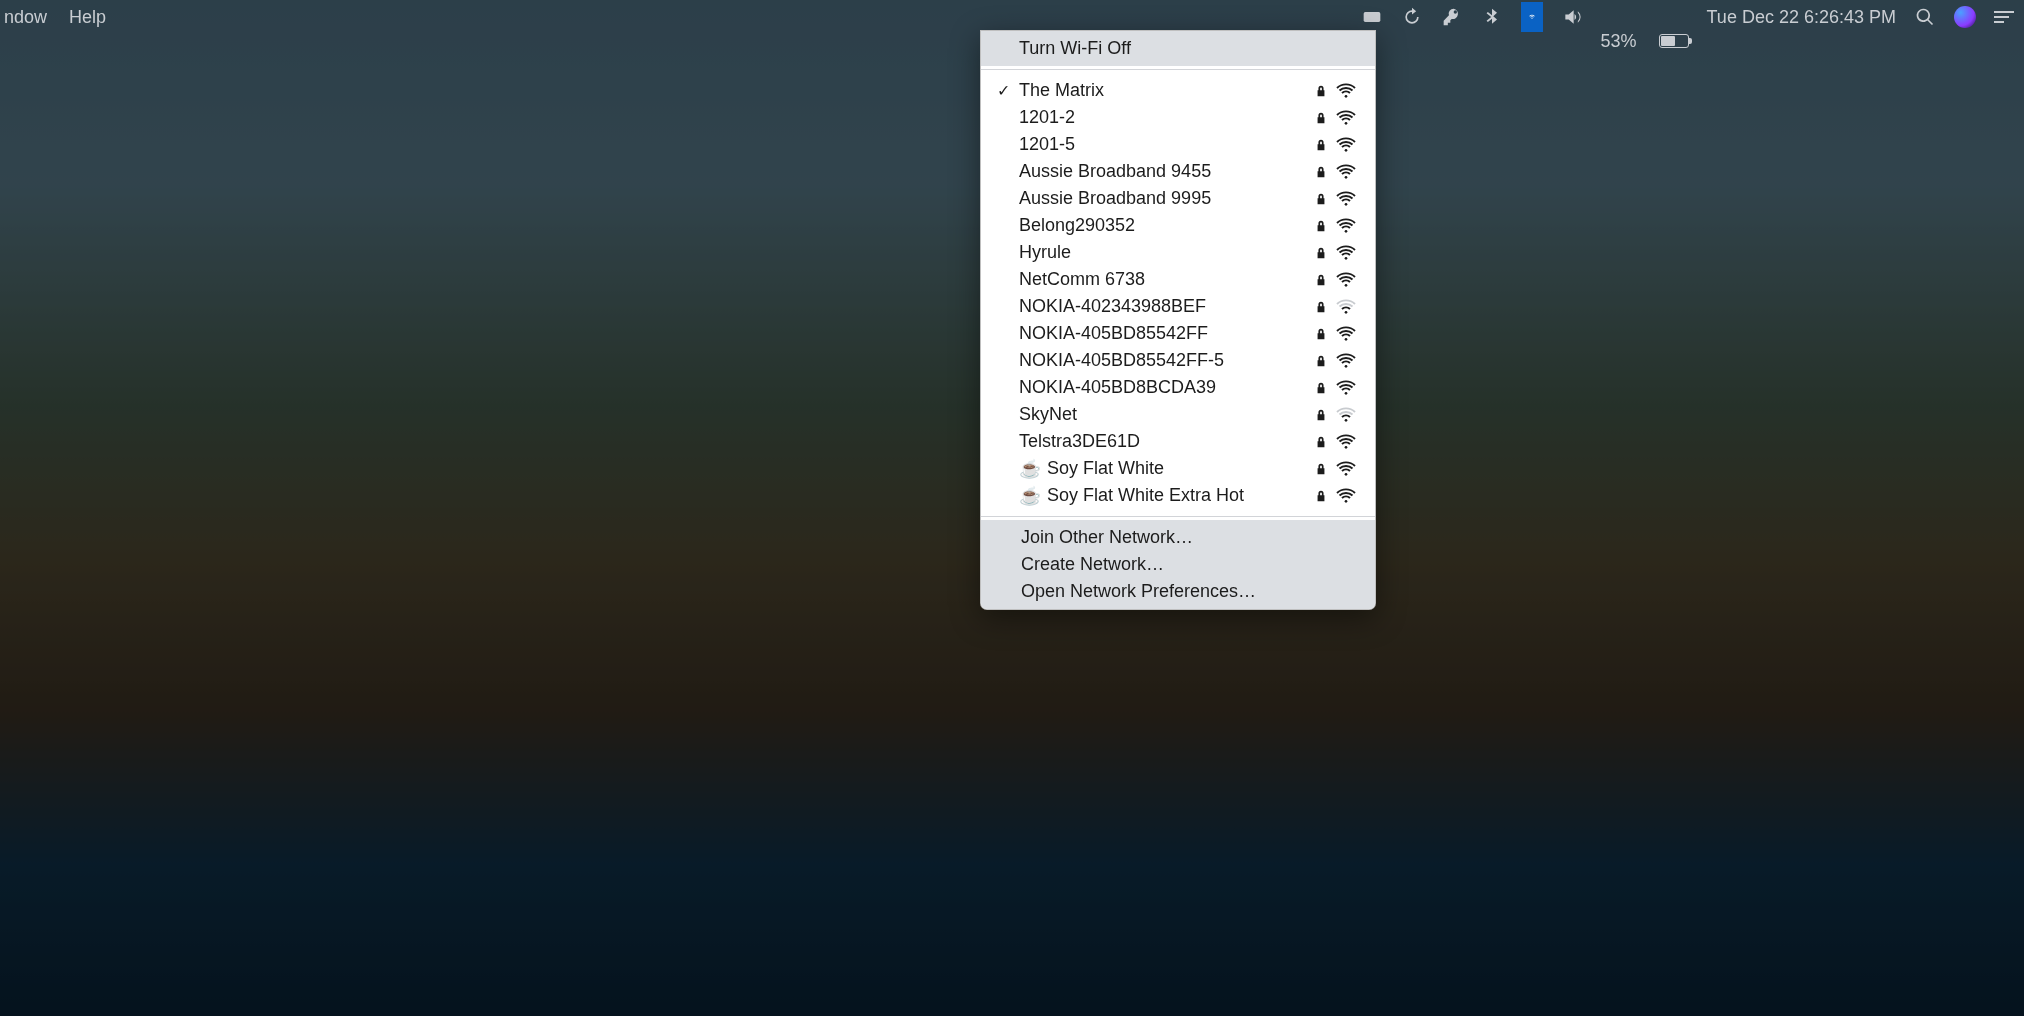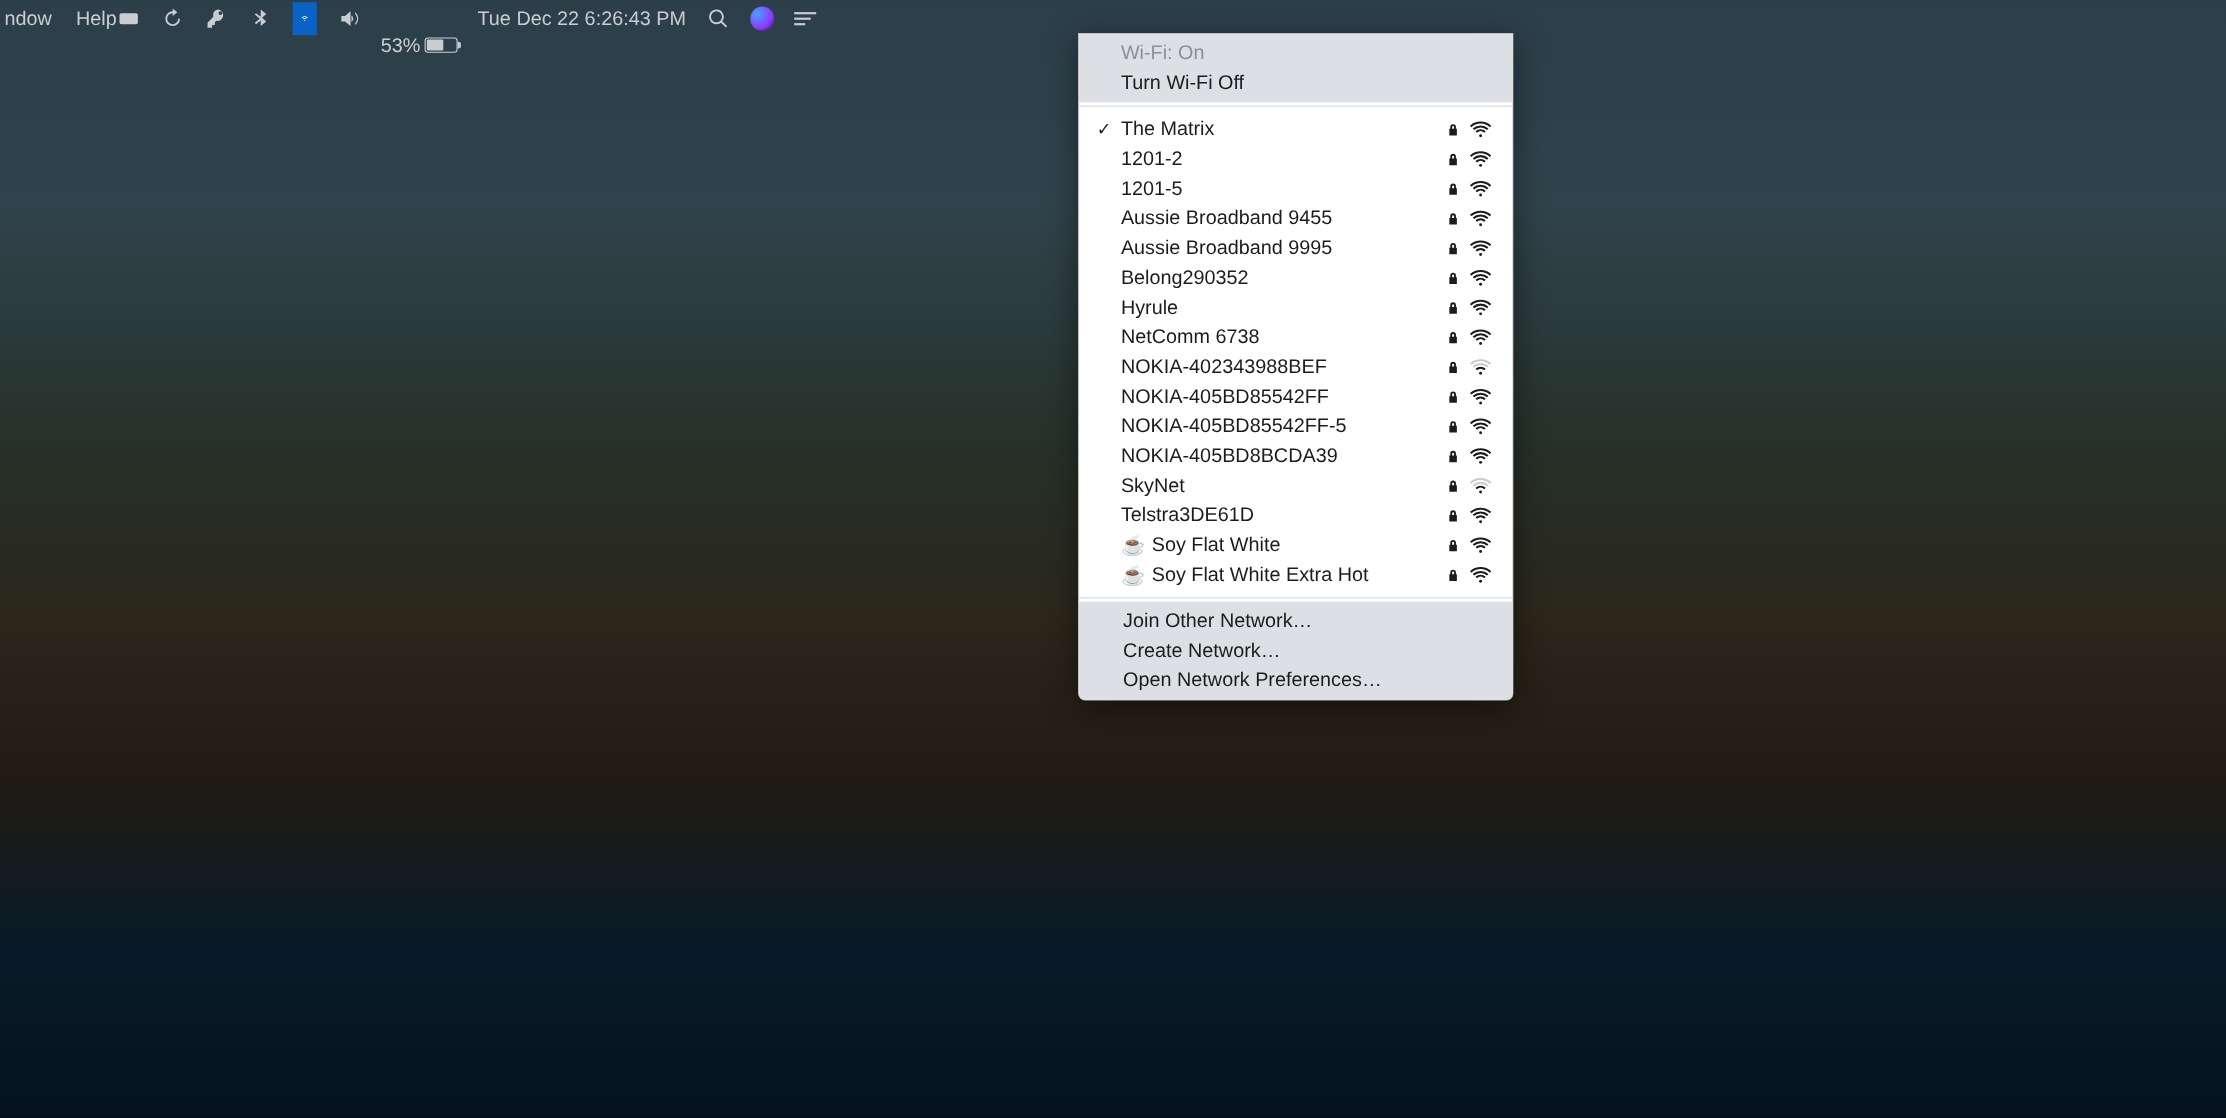--- a/index.html
+++ b/index.html
@@ -5,31 +5,31 @@
     * { margin:0; padding:0; box-sizing:border-box; font-family:-apple-system,"Helvetica Neue",Arial,sans-serif; }
     body { width:2024px; height:1016px; overflow:hidden; background:#000; }
     .desktop { position:absolute; inset:0; background:
        linear-gradient(180deg,#7bb0ce 0%,#8abed6 18%,#6a8a74 40%,#7a6e4c 55%,#5c4c38 70%,#184d72 85%,#0f3553 100%);
        filter:brightness(.55);
     }
     .overlay-dim { position:absolute; inset:0; background:rgba(0,0,0,.35); }
 
     
     .menubar { position:absolute; top:0; left:0; right:0; height:30px;
-               display:flex; align-items:center; justify-content:flex-start;
+               display:flex; align-items:center; justify-content:space-between;
                padding:4px 10px 0 0; background:rgba(70,80,90,0);
                color:#c9cdd2; font-size:18px; z-index:20; }
     .menubar-left { display:flex; gap:22px; padding-left:4px; }
     .menubar-right { display:flex; align-items:center; gap:18px; }
     .mb-item { cursor:default; }
     .mb-icon { display:inline-flex; align-items:center; justify-content:center; width:22px; height:22px; }
     .mb-icon svg { width:20px; height:20px; fill:#c9cdd2; }
     .wifi-active { background:#0a62c4; padding:4px 8px; border-radius:0; height:30px; display:flex; align-items:center; }
     .wifi-active svg { fill:#fff; }
-    .batt { display:flex; align-items:center; gap:4px;margin-top:48px; }
+    .batt { display:flex; align-items:center; gap:22px;margin-top:48px; }
     .batt-shell { width:30px; height:14px; border:1.5px solid #c9cdd2; border-radius:3px; position:relative; }
     .batt-shell::after { content:""; position:absolute; right:-4px; top:3px; width:3px; height:6px; background:#c9cdd2; border-radius:0 2px 2px 0; }
     .batt-fill { position:absolute; left:1px; top:1px; bottom:1px; width:53%; background:#c9cdd2; border-radius:1px; }
     .siri { width:22px; height:22px; border-radius:50%;
             background:radial-gradient(circle at 30% 30%,#4aa0ff,#8a3cff 60%,#2a0a50); }
     .burger { display:flex; flex-direction:column; gap:3px; }
     .burger span { display:block; height:2px; background:#c9cdd2; }
     .burger span:nth-child(1){width:20px}.burger span:nth-child(2){width:15px}.burger span:nth-child(3){width:10px}
 
     
@@ -112,24 +112,20 @@
     <span class="burger">
         <span></span>
         <span></span>
         <span></span>
       </span>
   </div>
 </div>
 
 <div class="dropdown">
   <div class="dd-section dd-head">
-    <div class="dd-row disabled">
-      <span class="dd-check"></span>
-      <span class="dd-label">Wi-Fi: On</span>
-    </div>
     <div class="dd-row action">
       <span class="dd-check"></span>
       <span class="dd-label">Turn Wi-Fi Off</span>
     </div>
   </div>
   <div class="dd-sep"></div>
 
   <div class="dd-section" id="network-list">
       <div class="dd-row action">
         <span class="dd-check">✓</span>

